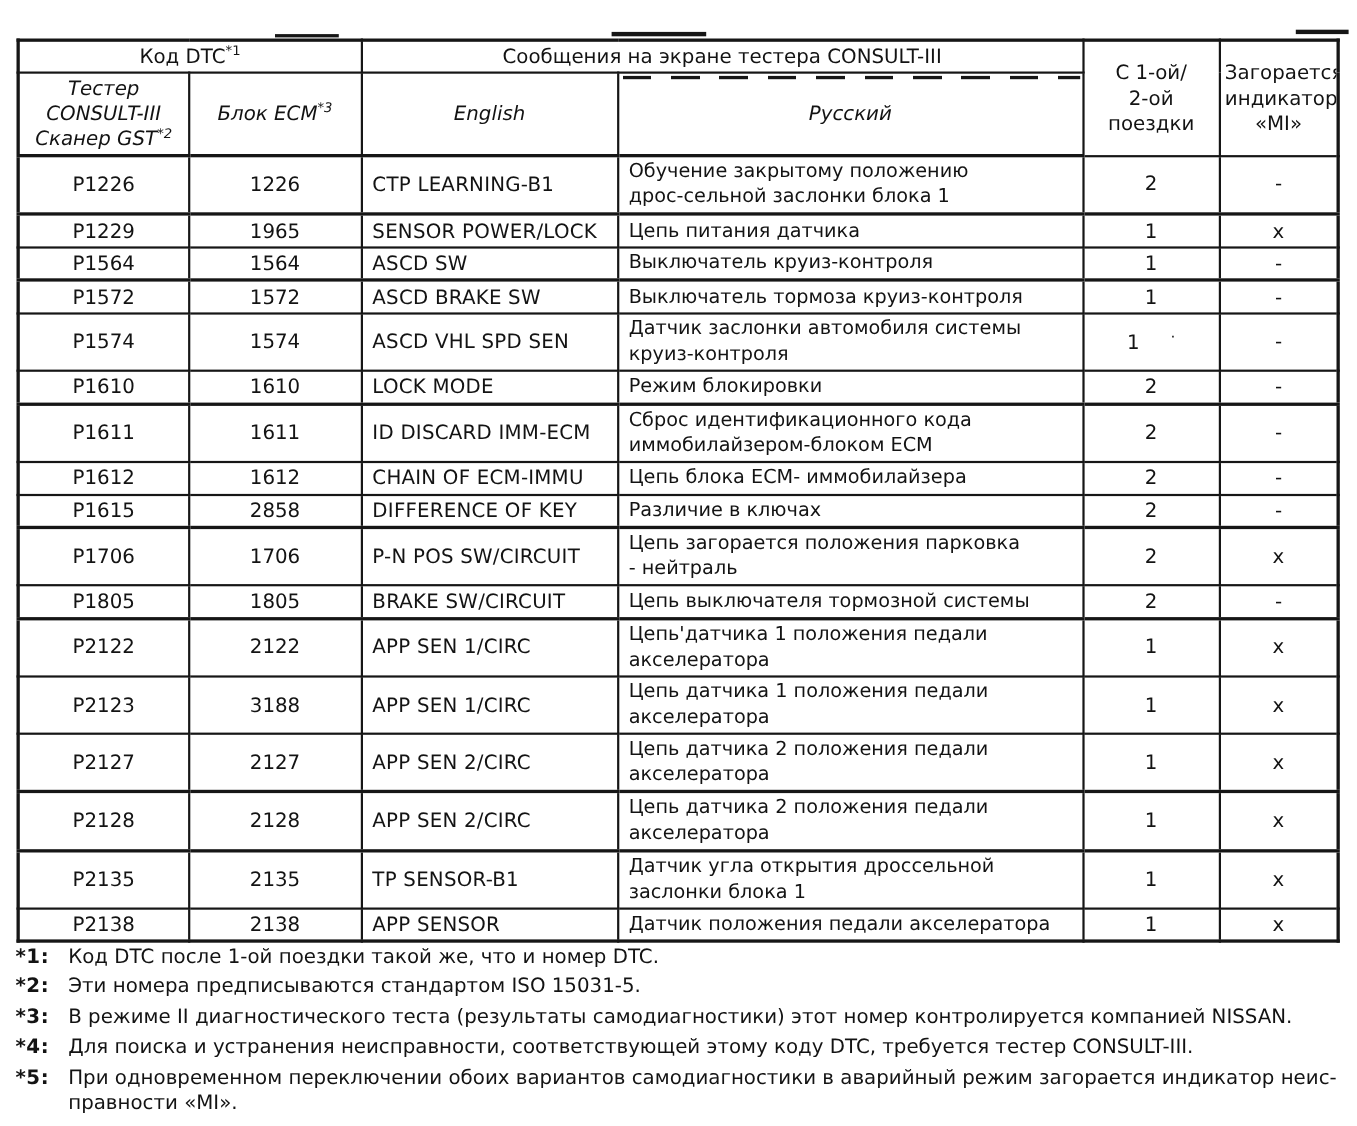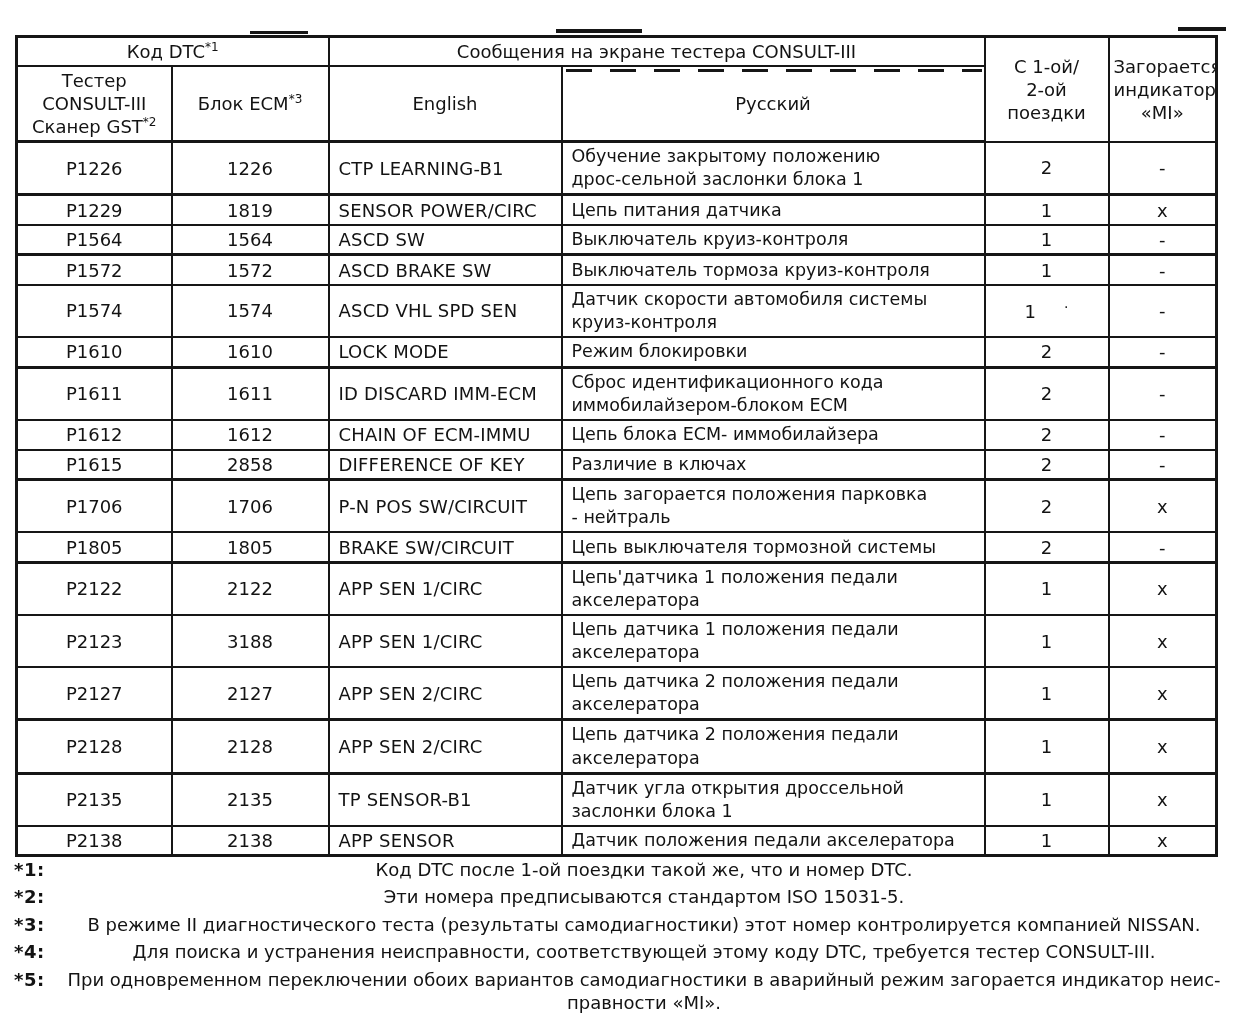--- a/index.html
+++ b/index.html
@@ -21,39 +21,39 @@
     border: 3px solid #161616;
   }
   th, td {
     border: 2px solid #161616;
     vertical-align: middle;
     font-weight: normal;
     overflow: hidden;
   }
   thead th { text-align: center; font-size: 18px; line-height: 1.28; padding: 2px 4px; }
   tr.hr1 { height: 15px; }
-  tr.hr2 { height: 74px; }
+  tr.hr2 { height: 74px; font-style: italic; }
   tr.hr2 th { border-bottom: 3px solid #161616; }
 
   tbody tr.h1 { height: 30px; }
   tbody tr.h2 { height: 52px; }
   tbody tr.t3 td { border-top: 3px solid #161616; border-radius: 15px; }
 
   td.c  { text-align: center; font-size: 18px; }
   td.en { padding: 2px 4px 2px 9px; font-size: 18px; letter-spacing: 0.2px; }
   td.ru { padding: 2px 6px 2px 9px; font-size: 17.5px; line-height: 1.32; }
 
   .pre { white-space: pre-line; }
   sup { font-size: 12px; line-height: 0; }
   .stray { display: inline-block; margin-left: 28px; font-size: 14px; vertical-align: 6px; }
 
   .footnotes { position: absolute; left: 14px; top: 858px; width: 1212px; }
   .fn { display: flex; align-items: flex-start; margin-bottom: 4px; font-size: 18px; line-height: 1.3; }
   .fnm { flex: 0 0 48px; font-weight: bold; letter-spacing: 0.5px; }
-  .fnt { flex: 1; text-align: center; }
+  .fnt { flex: 1; }
 
   .art { position: absolute; background: #161616; }
   #a1 { left: 250px; top: 31px; width: 58px; height: 3px; }
   #a2 { left: 556px; top: 29px; width: 86px; height: 4px; }
   #a3 { left: 1178px; top: 27px; width: 48px; height: 4px; }
   #a4 { left: 566px; top: 69px; width: 416px; height: 3px;
         background: repeating-linear-gradient(90deg, #161616 0 26px, transparent 26px 44px); }
 </style>
 </head>
 <body>
@@ -101,22 +101,22 @@
         <td class="c">P1226</td>
         <td class="c">1226</td>
         <td class="en">CTP LEARNING-B1</td>
         <td class="ru pre">Обучение закрытому положению
 дрос-сельной заслонки блока 1</td>
         <td class="c">2</td>
         <td class="c">-</td>
       </tr>
       <tr class="h1 t3">
         <td class="c">P1229</td>
-        <td class="c">1819</td>
-        <td class="en">SENSOR POWER/CIRC</td>
+        <td class="c">1965</td>
+        <td class="en">SENSOR POWER/LOCK</td>
         <td class="ru pre">Цепь питания датчика</td>
         <td class="c">1</td>
         <td class="c">x</td>
       </tr>
       <tr class="h1">
         <td class="c">P1564</td>
         <td class="c">1564</td>
         <td class="en">ASCD SW</td>
         <td class="ru pre">Выключатель круиз-контроля</td>
         <td class="c">1</td>
@@ -127,21 +127,21 @@
         <td class="c">1572</td>
         <td class="en">ASCD BRAKE SW</td>
         <td class="ru pre">Выключатель тормоза круиз-контроля</td>
         <td class="c">1</td>
         <td class="c">-</td>
       </tr>
       <tr class="h2">
         <td class="c">P1574</td>
         <td class="c">1574</td>
         <td class="en">ASCD VHL SPD SEN</td>
-        <td class="ru pre">Датчик скорости автомобиля системы
+        <td class="ru pre">Датчик заслонки автомобиля системы
 круиз-контроля</td>
         <td class="c"><span>1</span><span class="stray">·</span></td>
         <td class="c">-</td>
       </tr>
       <tr class="h1">
         <td class="c">P1610</td>
         <td class="c">1610</td>
         <td class="en">LOCK MODE</td>
         <td class="ru pre">Режим блокировки</td>
         <td class="c">2</td>

